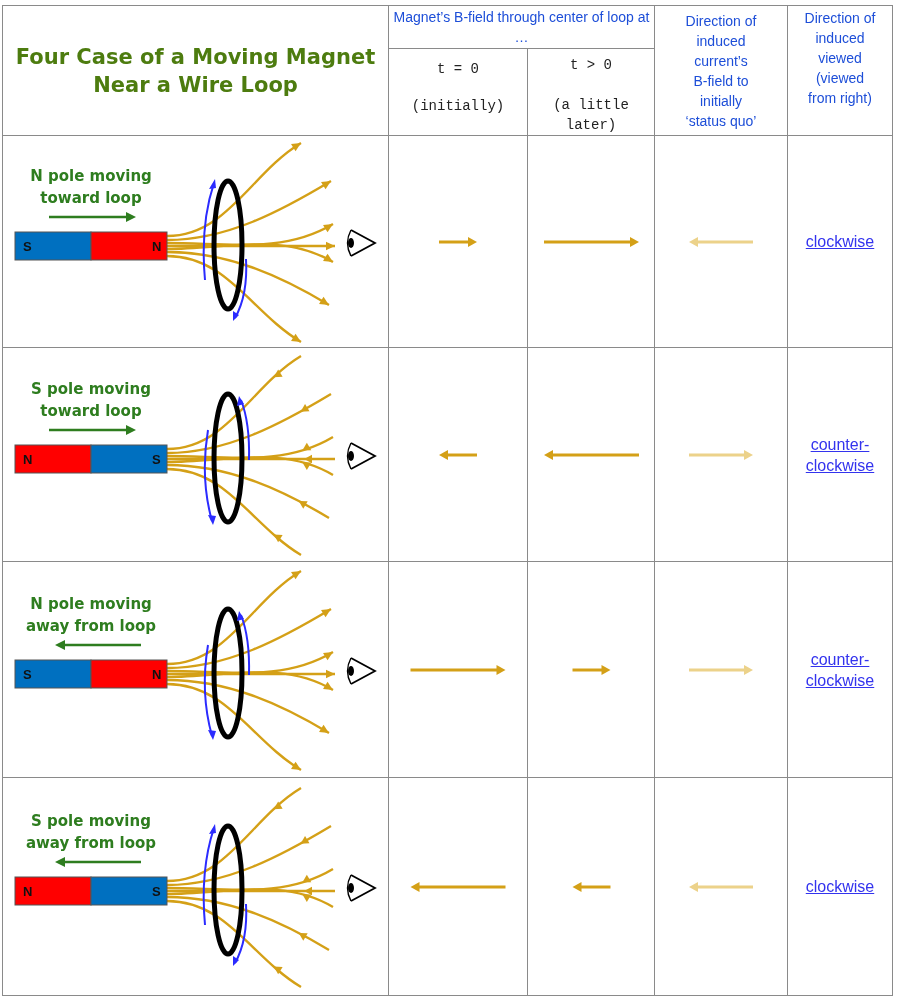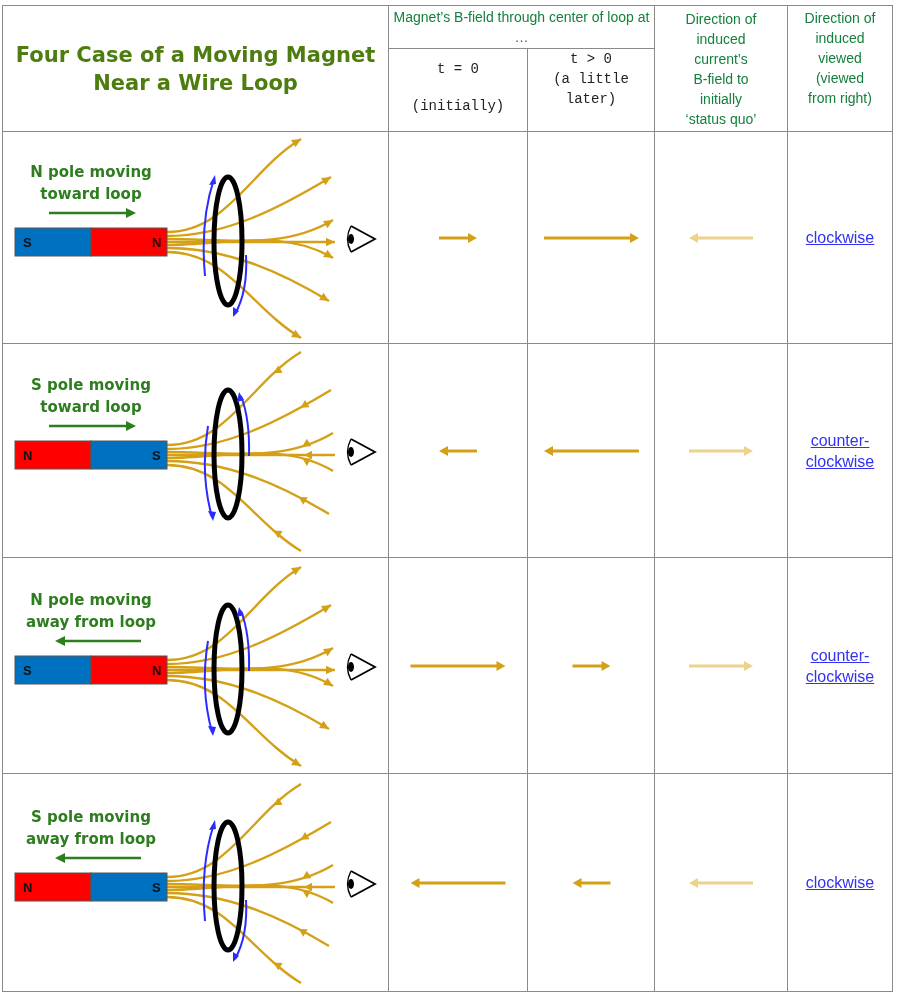--- a/index.html
+++ b/index.html
@@ -2,21 +2,21 @@
 <html><head>
 <meta charset="utf-8">
 <style>
   html, body { margin: 0; padding: 0; background: #ffffff; }
   body { width: 900px; height: 997px; position: relative; overflow: hidden;
          font-family: "Liberation Sans", "DejaVu Sans", sans-serif; color: #111; }
   .tbl { position: absolute; left: 2px; top: 5px; width: 890px; height: 986px; }
   table { border-collapse: collapse; width: 890px; table-layout: fixed; }
   td { border: 1.5px solid #8a8a8a; padding: 0; text-align: center; vertical-align: middle; position: relative; }
   .title { color: #4d7c0f; font-weight: bold; font-size: 21px; line-height: 28px; font-family: "DejaVu Sans", sans-serif; }
-  .hdr { font-size: 14px; line-height: 20px; color: #15803d; }
+  .hdr { font-size: 14px; line-height: 20px; color: #1d4ed8; }
   .hdr-sub { font-size: 14px; line-height: 20px; color: #222; font-family: Liberation Mono, monospace; }
   .dir { color: #3333ee; font-size: 16px; line-height: 21px; text-decoration: underline; }
   .scene { display: block; width: 385px; height: 210px; }
   .arrow-cell svg { display: block; margin: 0 auto; }
 </style>
 </head>
 <body>
 
 <div class="tbl">
 <table>
@@ -56,23 +56,23 @@
         <div>(viewed</div>
         <div>from right)</div>
       </div>
     </td>
   </tr>
   <tr style="height:83px">
     <td class="hdr-sub" style="vertical-align:top;padding-top:10px">
       <div>t = 0</div>
       <div style="margin-top:17px">(initially)</div>
     </td>
-    <td class="hdr-sub" style="vertical-align:top;padding-top:0">
+    <td class="hdr-sub" style="vertical-align:top;padding-top:6px">
       <div>t &gt; 0</div>
-      <div style="">(a little later)</div>
+      <div style="margin-top:20px">(a little later)</div>
     </td>
   </tr>
 
   <tr class="case-row" style="height:212px">
     <td>
             <svg class="scene" viewBox="0 0 385 210">
      <path d="M164,99 C224,99 248,36 298,6" fill="none" stroke="#d4a017" stroke-width="2.4"></path>
               <path d="M164,103 C224,103 278,74 328,44" fill="none" stroke="#d4a017" stroke-width="2.4"></path>
               <path d="M164,106 C224,106 280,117 330,87" fill="none" stroke="#d4a017" stroke-width="2.4"></path>
               <path d="M164,109 C224,109 282,109 332,109" fill="none" stroke="#d4a017" stroke-width="2.4"></path>

